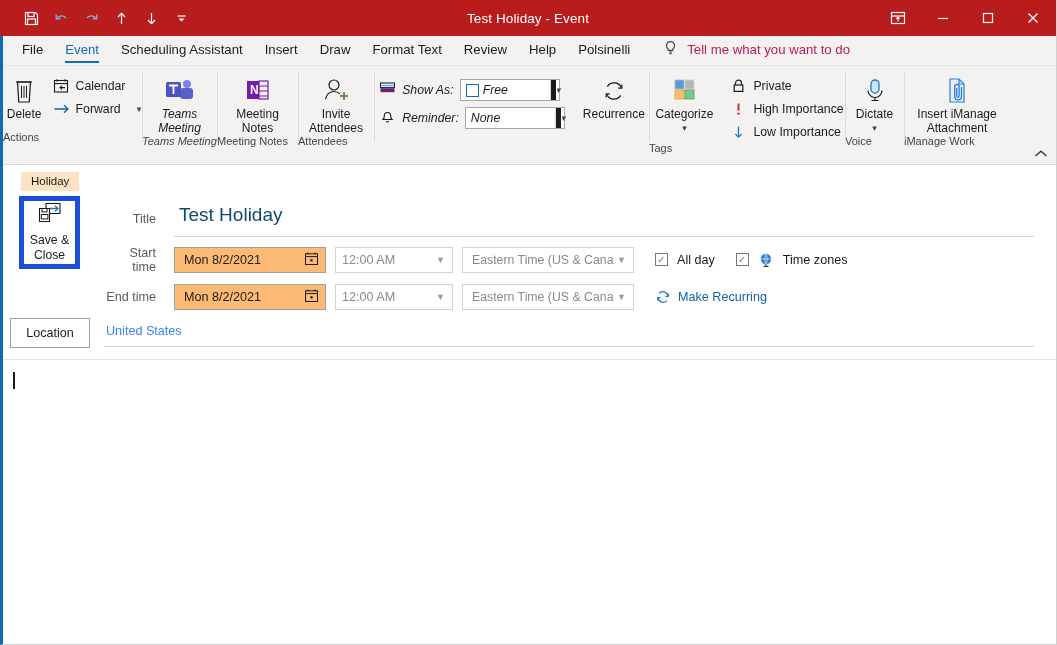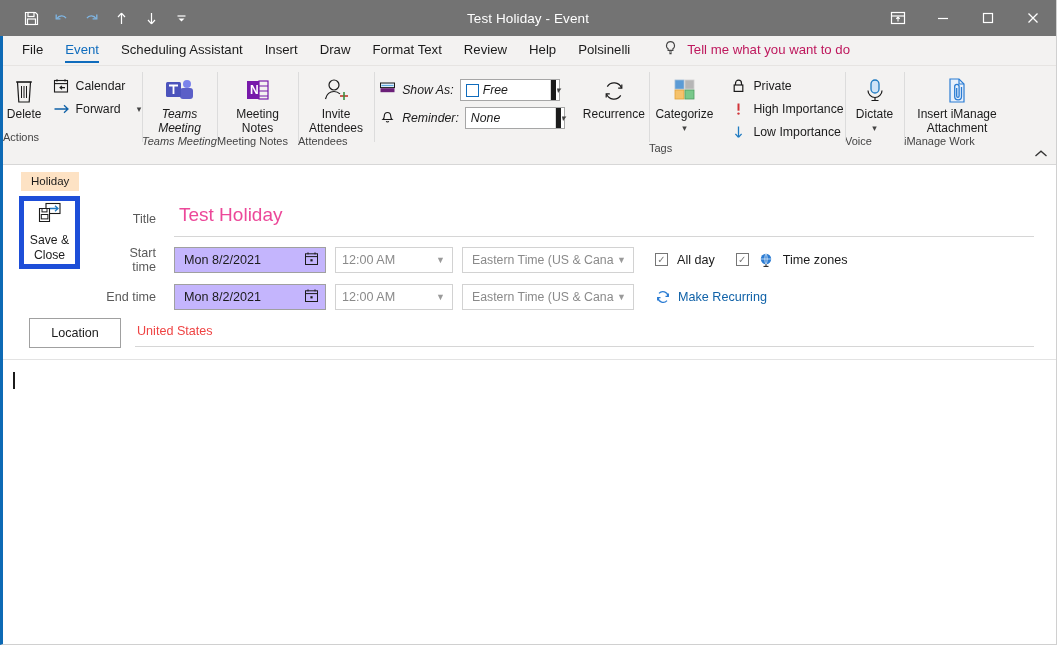--- a/index.html
+++ b/index.html
@@ -16,21 +16,21 @@
     display: flex; flex-direction: column;
     border-left: 3px solid #0d6ab5;
     border-right: 1px solid #d0d0d0;
     border-bottom: 1px solid #d0d0d0;
     background: #ffffff;
   }
 
   
   .titlebar {
     height: 36px; min-height: 36px;
-    background: #737373;
+    background: #b91c1c;
     display: flex; align-items: center;
     position: relative;
     margin-left: -3px;
     padding-left: 3px;
   }
   .qat { display: flex; align-items: center; gap: 2px; padding-left: 14px; }
   .qat-btn {
     width: 28px; height: 26px;
     display: flex; align-items: center; justify-content: center;
     color: #ffffff;
@@ -142,24 +142,24 @@
   }
   .saveclose .ico { margin-bottom: 5px; }
   .fields { flex: 1; padding-left: 26px; padding-top: 6px; }
   .frow { display: flex; align-items: center; min-height: 37px; }
   .flabel {
     width: 68px; text-align: right; font-size: 12.6px; color: #5a5a5a;
     padding-right: 18px; flex-shrink: 0;
   }
   .titlefield {
     flex: 1; margin-right: 22px; border-bottom: 1px solid #d6d6d6;
-    padding: 2px 2px 9px 5px; font-size: 19px; color: #ec4899; line-height: 24px;
+    padding: 2px 2px 9px 5px; font-size: 19px; color: #0c4a6e; line-height: 24px;
   }
   .datebox {
-    width: 152px; height: 26px; border: 1px solid #a0a0a0; background: #c4b5fd;
+    width: 152px; height: 26px; border: 1px solid #a0a0a0; background: #fdba74;
     display: flex; align-items: center; justify-content: space-between;
     padding: 0 6px 0 9px; font-size: 12.6px; color: #1b1b1b;
   }
   .timebox {
     width: 118px; height: 26px; border: 1px solid #d2d2d2; background: #fff;
     display: flex; align-items: center; justify-content: space-between;
     padding: 0 7px 0 6px; font-size: 12.6px; color: #8a8a8a; margin-left: 9px;
   }
   .tzbox {
     width: 172px; height: 26px; border: 1px solid #d2d2d2; background: #fff;
@@ -173,28 +173,28 @@
     width: 13px; height: 13px; border: 1px solid #767676; background: #fff;
     display: flex; align-items: center; justify-content: center;
     color: #7a7a7a; font-size: 10px; line-height: 1;
   }
   .cblabel { font-size: 12.6px; color: #1b1b1b; white-space: nowrap; }
   .recur-link {
     display: flex; align-items: center; gap: 7px; margin-left: 21px;
     font-size: 12.6px; color: #1062a8;
   }
   .locbtn {
-    width: 92px; height: 30px; border: 1px solid #a0a0a0; background: #fff;
+    width: 80px; height: 30px; border: 1px solid #a0a0a0; background: #fff;
     display: flex; align-items: center; justify-content: center;
-    font-size: 12.6px; color: #1b1b1b; margin-left: 26px; flex-shrink: 0;
+    font-size: 12.6px; color: #1b1b1b; margin-left: 7px; flex-shrink: 0;
   }
   .locvalue {
     flex: 1; margin-right: 22px; margin-left: 14px;
     border-bottom: 1px solid #d6d6d6;
-    font-size: 12.6px; color: #ef4444; padding: 4px 2px 8px 2px;
+    font-size: 12.6px; color: #3b82f6; padding: 4px 2px 8px 2px;
   }
   .locrow { display: flex; align-items: center; min-height: 40px; padding-bottom: 4px;}
   .divider { height: 1px; background: #e3e3e3; margin-top: 4px; }
   .bodyarea { flex: 1; background: #fff; padding: 12px 0 0 10px; position: relative; }
   .caret {
     width: 1.6px; height: 17px; background: #1b1b1b; display: block;
   }
 </style>
 </head>
 <body>

